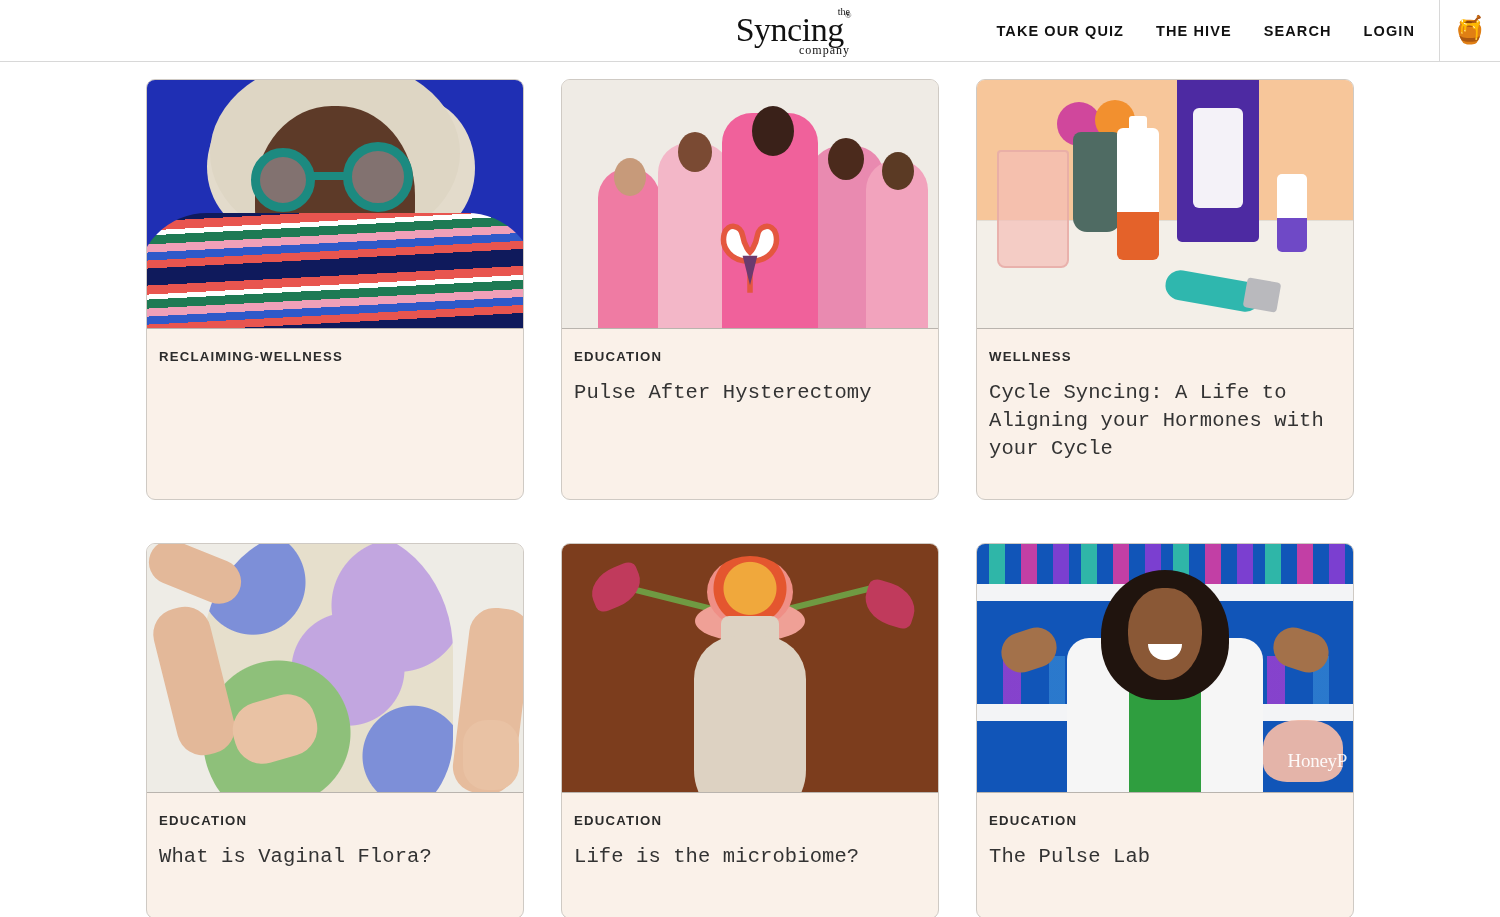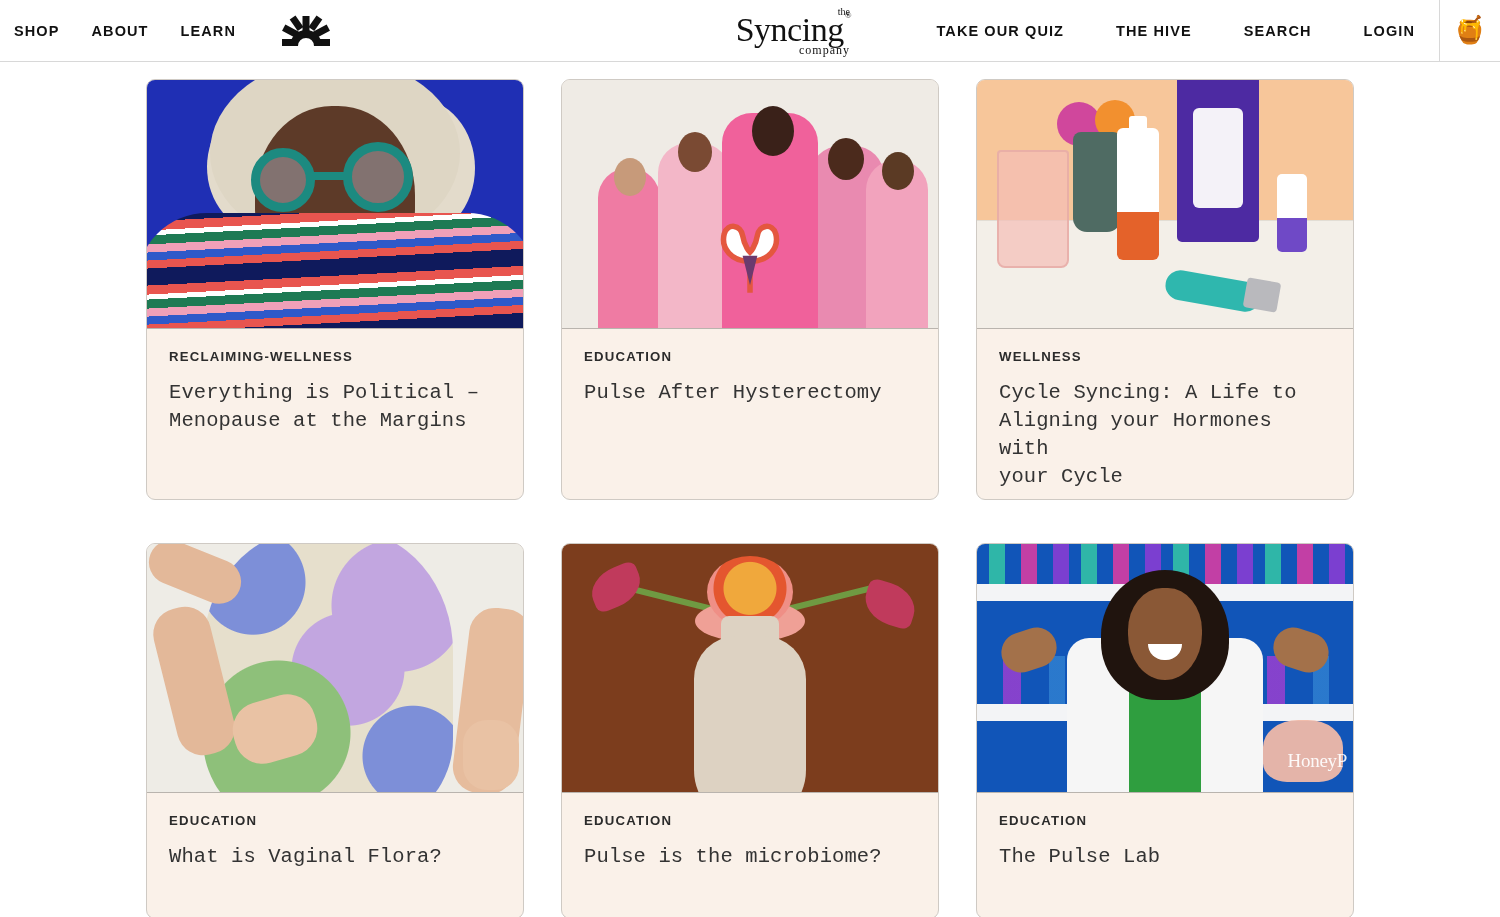--- a/index.html
+++ b/index.html
@@ -87,21 +87,21 @@
     margin-top: -3px;
     margin-left: 62px;
   }
 
   .nav-right {
     margin-left: auto;
     display: flex;
     align-items: center;
     height: 62px;
   }
-  .nav-right .nav-link { margin-right: 32px; margin-left: 20px; }
+  .nav-right .nav-link { margin-right: 32px; }
   .nav-right .nav-link:last-of-type { margin-right: 24px; }
   .cart-divider {
     width: 1px;
     height: 62px;
     background: #d8d8d8;
   }
   .cart-btn {
     width: 60px;
     height: 62px;
     display: flex;
@@ -136,21 +136,21 @@
 
   .card-media {
     height: 249px;
     width: 100%;
     border-bottom: 1px solid #b9b4ae;
     position: relative;
     overflow: hidden;
     flex: none;
   }
   .card-body {
-    padding: 20px 22px 0 22px;
+    padding: 20px 22px 0 12px;
   }
   .card-cat {
     font-family: "Liberation Sans", sans-serif;
     font-size: 13.2px;
     font-weight: 700;
     letter-spacing: 1.2px;
     color: #2b2b2b;
     text-transform: uppercase;
   }
   .card-title {
@@ -296,40 +296,20 @@
   .m6 .uterus{ right:10px; bottom:10px; width:80px;height:62px;
     background:#f0b9a8; border-radius:44% 44% 30% 30%; opacity:.95;}
   .m6 .wm{ right:6px; bottom:20px; color:#ffffff; font-family:"Liberation Serif", serif;
     font-size:19px; letter-spacing:-.3px; opacity:.92; }
 </style>
 </head>
 <body>
 
 <div class="header">
 
-  <div class="nav-left">
-    <a class="nav-link">SHOP</a>
-    <a class="nav-link">ABOUT</a>
-    <a class="nav-link">LEARN</a>
-
-    <span class="sunburst">
-      <svg viewBox="0 0 52 32" width="52" height="32" aria-hidden="true">
-        <g fill="#111111">
-          <rect x="2" y="24" width="16" height="7"></rect>
-          <rect x="34" y="24" width="16" height="7"></rect>
-          <rect x="3" y="13" width="16" height="7" transform="rotate(28 11 16)"></rect>
-          <rect x="33" y="13" width="16" height="7" transform="rotate(-28 41 16)"></rect>
-          <rect x="10" y="5" width="14" height="7" transform="rotate(55 17 8)"></rect>
-          <rect x="28" y="5" width="14" height="7" transform="rotate(-55 35 8)"></rect>
-          <rect x="22.5" y="1" width="7" height="15"></rect>
-          <path d="M10 31 A16 16 0 0 1 42 31 L34 31 A8 8 0 0 0 18 31 Z"></path>
-        </g>
-      </svg>
-    </span>
-  </div>
 
   <div class="logo-wrap">
     <span class="logo-the">the</span>
     <span class="logo-main"><span>Syncing</span><span class="logo-reg">®</span></span>
     <span class="logo-company">company</span>
   </div>
 
   <div class="nav-right">
     <a class="nav-link">TAKE OUR QUIZ</a>
     <a class="nav-link">THE HIVE</a>
@@ -353,22 +333,20 @@
           <div class="m-abs glassR"></div>
           <div class="m-abs bridge"></div>
         <div class="m-abs lips"></div>
         <div class="m-abs earL"></div>
           <div class="m-abs earR"></div>
         <div class="m-abs shirt"></div>
       </div>
     </div>
     <div class="card-body">
       <div class="card-cat">RECLAIMING-WELLNESS</div>
-      <div class="card-title">Everything is Political –
-Menopause at the Margins</div>
     </div>
   </div>
 
   <div class="card card-row1">
     <div class="card-media">
       <div class="m2">
         <div class="m-abs p p1"></div>
           <div class="m-abs h h1"></div>
         <div class="m-abs p p2"></div>
           <div class="m-abs h h2"></div>
@@ -442,21 +420,21 @@
         <div class="m-abs callaL"></div>
           <div class="m-abs callaR"></div>
         <div class="m-abs petal"></div>
           <div class="m-abs bloom"></div>
         <div class="m-abs neck"></div>
           <div class="m-abs vase"></div>
       </div>
     </div>
     <div class="card-body">
       <div class="card-cat">EDUCATION</div>
-      <div class="card-title">Pulse is the microbiome?</div>
+      <div class="card-title">Life is the microbiome?</div>
     </div>
   </div>
 
   <div class="card card-row2">
     <div class="card-media">
       <div class="m6">
         <div class="m-abs flasks1"></div>
         <div class="m-abs shelf s1"></div>
         <div class="m-abs flasks2"></div>
         <div class="m-abs shelf s2"></div>

